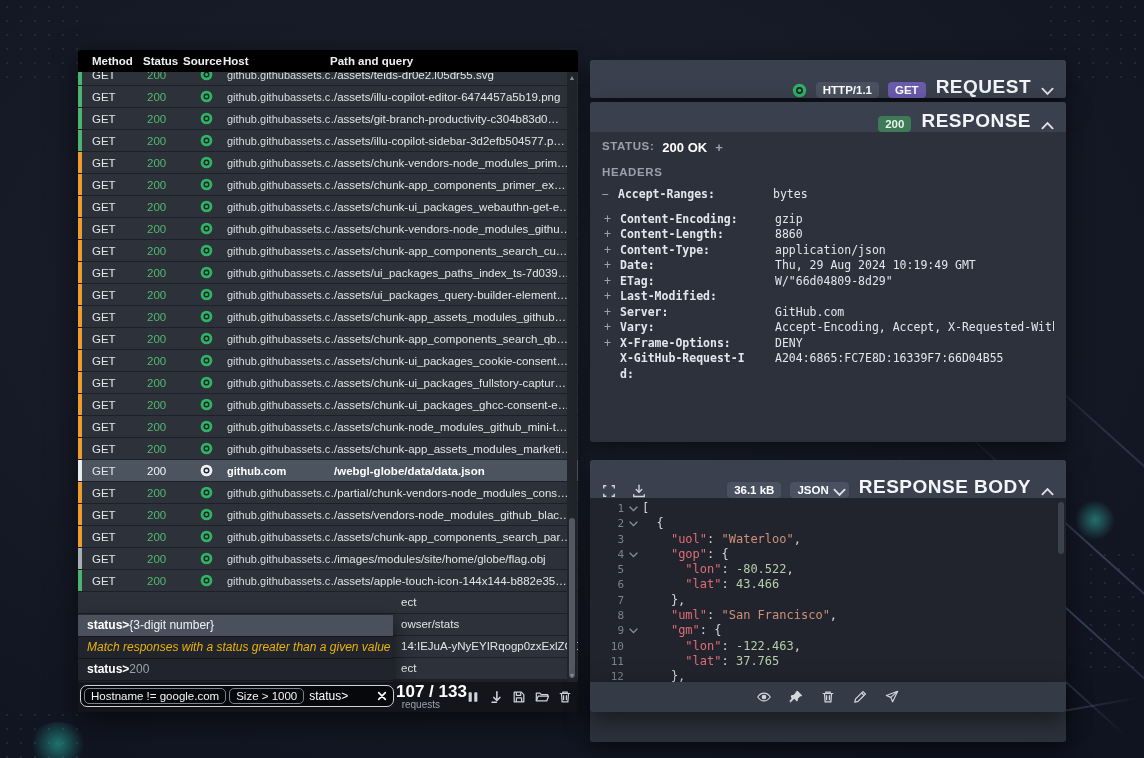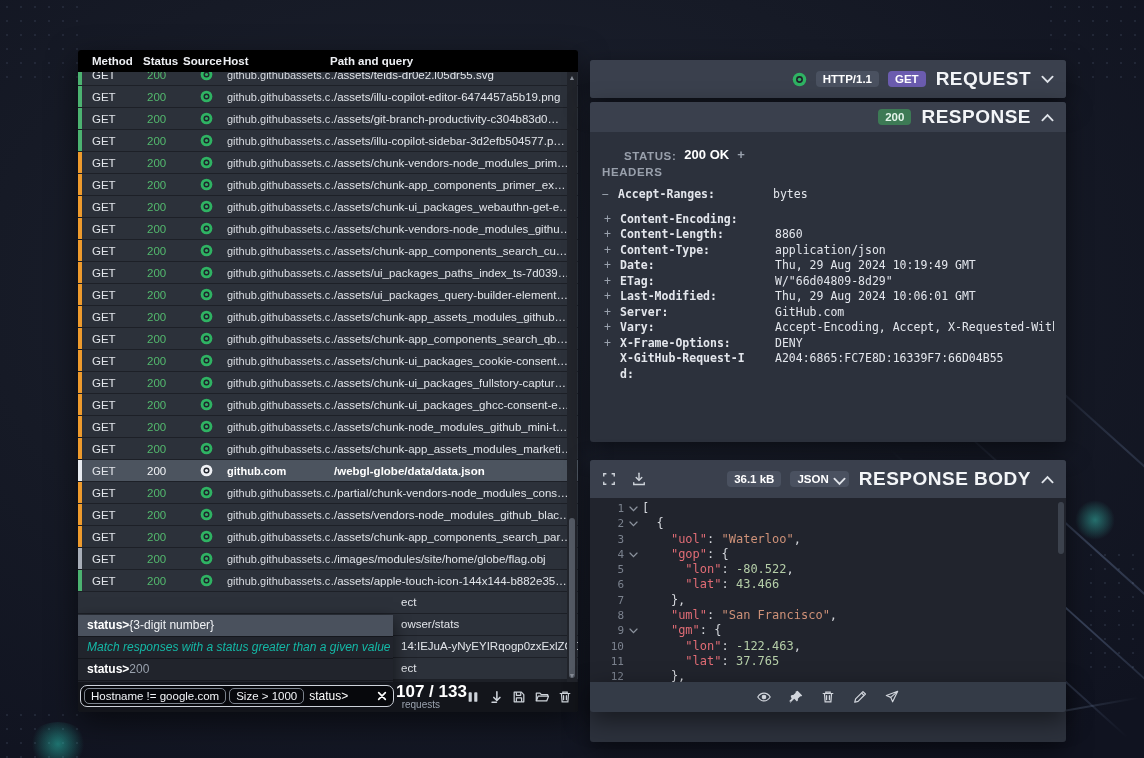--- a/index.html
+++ b/index.html
@@ -66,21 +66,21 @@
   .varrow{position:absolute;left:1px;width:8px;height:8px;color:#8a909a;font-size:7px;line-height:8px;text-align:center;}
   .vup{top:2px;} .vdn{bottom:2px;}
   
   .suggest{position:absolute;left:0;top:543px;width:315px;background:#21242c;z-index:5;
     box-shadow:0 6px 16px rgba(0,0,0,.6);}
   .sg-item{height:21px;line-height:21px;padding-left:9px;font-size:12px;color:#f0f2f5;
     border-bottom:1px solid #15171d;white-space:nowrap;overflow:hidden;cursor:pointer;}
   .sg-item.hl{background:#4a515d;}
   .sg-item b{font-weight:bold;color:#ffffff;}
   .sg-item .dim{color:#9aa2ae;}
-  .sg-item.desc{font-style:italic;font-size:12px;color:#14b8a6;}
+  .sg-item.desc{font-style:italic;font-size:12px;color:#eab308;}
   
   .lfooter{position:absolute;left:0;bottom:0;width:500px;height:30px;background:#13151b;border-radius:0 0 3px 3px;}
   .fbox{position:absolute;left:2px;top:3px;width:314px;height:22px;background:#07080c;
     border:1px solid #cdd2da;border-radius:7px;display:flex;align-items:center;box-sizing:border-box;padding-left:3px;}
   .chip{border:1px solid #7b828c;border-radius:5px;color:#f2f4f7;font-size:11.5px;
     padding:1px 6px;margin-right:3px;white-space:nowrap;cursor:pointer;}
   .finput{flex:1;background:transparent;border:none;outline:none;color:#ffffff;
     font-size:12px;font-family:"Liberation Sans",sans-serif;padding:0 2px;min-width:20px;}
   .fclear{width:18px;height:18px;color:#ffffff;display:flex;align-items:center;justify-content:center;cursor:pointer;margin-right:2px;}
   .fclear svg{width:10px;height:10px;}
@@ -88,39 +88,39 @@
   .fcount .n{color:#ffffff;font-size:17px;font-weight:bold;line-height:17px;white-space:nowrap;text-align:right;}
   .fcount .l{color:#9aa2ae;font-size:10px;line-height:10px;}
   .ltoolbar{position:absolute;left:388px;top:0;height:30px;display:flex;align-items:center;gap:9px;}
   .tbtn{width:14px;height:14px;color:#ced3da;cursor:pointer;}
   .tbtn svg{display:block;width:14px;height:14px;}
 
   
   .right-panel{position:absolute;left:590px;top:60px;width:476px;height:652px;}
   .card{position:absolute;left:0;width:476px;background:#2c313c;border-radius:3px;
     box-shadow:0 8px 24px rgba(0,0,0,.5);overflow:hidden;}
-  .card-h{height:38px;background:#3a404d;display:flex;align-items:center;padding:12px 12px;box-sizing:border-box;}
+  .card-h{height:38px;background:#3a404d;display:flex;align-items:flex-end;padding:0 12px;box-sizing:border-box;}
   .req-card{top:0;height:38px;}
   .resp-card{top:42px;height:340px;}
   .resp-card .card-h{height:30px;}
   .body-card{top:400px;height:282px;}
   .spacer{flex:1;}
   .badge{border-radius:4px;padding:2px 7px;font-size:11.5px;font-weight:bold;color:#ffffff;margin-left:9px;white-space:nowrap;}
   .b-gray{background:#4a5160;}
   .b-purple{background:#6b5caf;}
   .b-green{background:#3d7a55;color:#e3f4ea;}
   .b-select{background:#4a5160;display:flex;align-items:center;gap:4px;cursor:pointer;}
   .card-title{color:#f3f5f8;font-size:19px;font-weight:bold;letter-spacing:.5px;margin-left:10px;}
   .chev{width:13px;height:13px;color:#dfe3e9;margin-left:10px;cursor:pointer;}
   .chev svg{display:block;width:13px;height:9px;margin-top:2px;}
   .hdr-ic{color:#2fb363;width:15px;height:15px;}
   .hdr-ic svg{display:block;width:15px;height:15px;}
   .resp-body{padding:8px 12px 0 12px;}
   .lab{color:#99a0ac;font-size:11.5px;letter-spacing:.6px;font-weight:bold;}
-  .status-line{display:flex;align-items:flex-end;gap:8px;height:22px;margin-left:22px;}
+  .status-line{display:flex;align-items:flex-start;gap:8px;height:22px;}
   .status-val{color:#ffffff;font-size:13px;font-weight:bold;}
   .plus{color:#9aa2ae;font-size:13px;font-weight:bold;cursor:pointer;}
   .hrow{display:flex;font-family:"DejaVu Sans Mono",monospace;font-size:11.5px;line-height:15.5px;color:#e3e6ec;}
   .hpre{width:16px;flex:none;color:#9aa2ae;cursor:pointer;}
   .hname{width:135px;flex:none;font-weight:bold;word-break:break-all;}
   .hval{flex:1;padding-left:20px;white-space:nowrap;overflow:hidden;}
   .exp-row{margin-top:5px;}
   .docbox{background:#262b34;border-top:1px solid #1e222a;border-bottom:1px solid #1e222a;
     margin-top:6px;padding:9px 12px 10px 12px;}
   .docbox p{margin:0;color:#eceff3;font-size:12.5px;line-height:1.35;}
@@ -657,20 +657,21 @@
       <div class="hrow exp-row">
         <span class="hpre">−</span>
         <span class="hname">Accept-Ranges:</span>
         <span class="hval">bytes</span>
       </div>
     </div>
     <div class="hlist">
         <div class="hrow">
           <span class="hpre">+</span>
           <span class="hname">Content-Encoding:</span>
+          <span class="hval">gzip</span>
         </div>
         <div class="hrow">
           <span class="hpre">+</span>
           <span class="hname">Content-Length:</span>
           <span class="hval">8860</span>
         </div>
         <div class="hrow">
           <span class="hpre">+</span>
           <span class="hname">Content-Type:</span>
           <span class="hval">application/json</span>
@@ -681,21 +682,20 @@
           <span class="hval">Thu, 29 Aug 2024 10:19:49 GMT</span>
         </div>
         <div class="hrow">
           <span class="hpre">+</span>
           <span class="hname">ETag:</span>
           <span class="hval">W/"66d04809-8d29"</span>
         </div>
         <div class="hrow">
           <span class="hpre">+</span>
           <span class="hname">Last-Modified:</span>
-          <span class="hval">Thu, 29 Aug 2024 10:06:01 GMT</span>
         </div>
         <div class="hrow">
           <span class="hpre">+</span>
           <span class="hname">Server:</span>
           <span class="hval">GitHub.com</span>
         </div>
         <div class="hrow">
           <span class="hpre">+</span>
           <span class="hname">Vary:</span>
           <span class="hval">Accept-Encoding, Accept, X-Requested-With</span>

